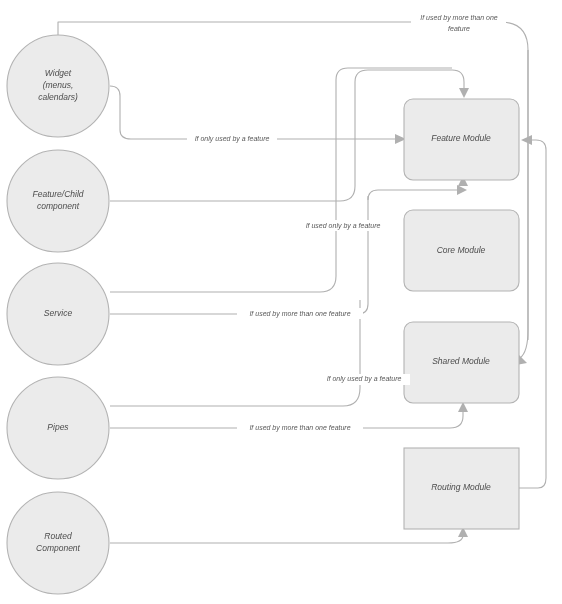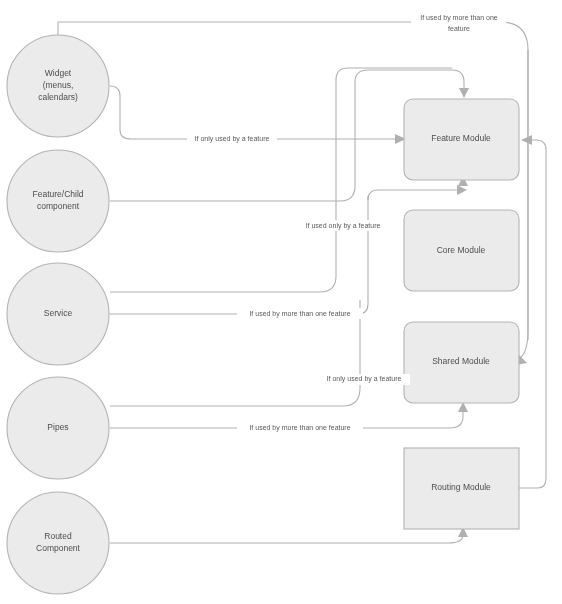--- a/index.html
+++ b/index.html
@@ -10,20 +10,21 @@
   body {
     width: 562px;
     height: 604px;
     font-family: "Liberation Sans", sans-serif;
     overflow: hidden;
   }
   #diagram-root {
     position: relative;
     width: 562px;
     height: 479px;
+    font-style: italic;
   }
   svg.canvas {
     position: absolute;
     left: 0;
     top: 0;
     width: 562px;
     height: 604px;
   }
   .node-shape {
     fill: #ebebeb;

